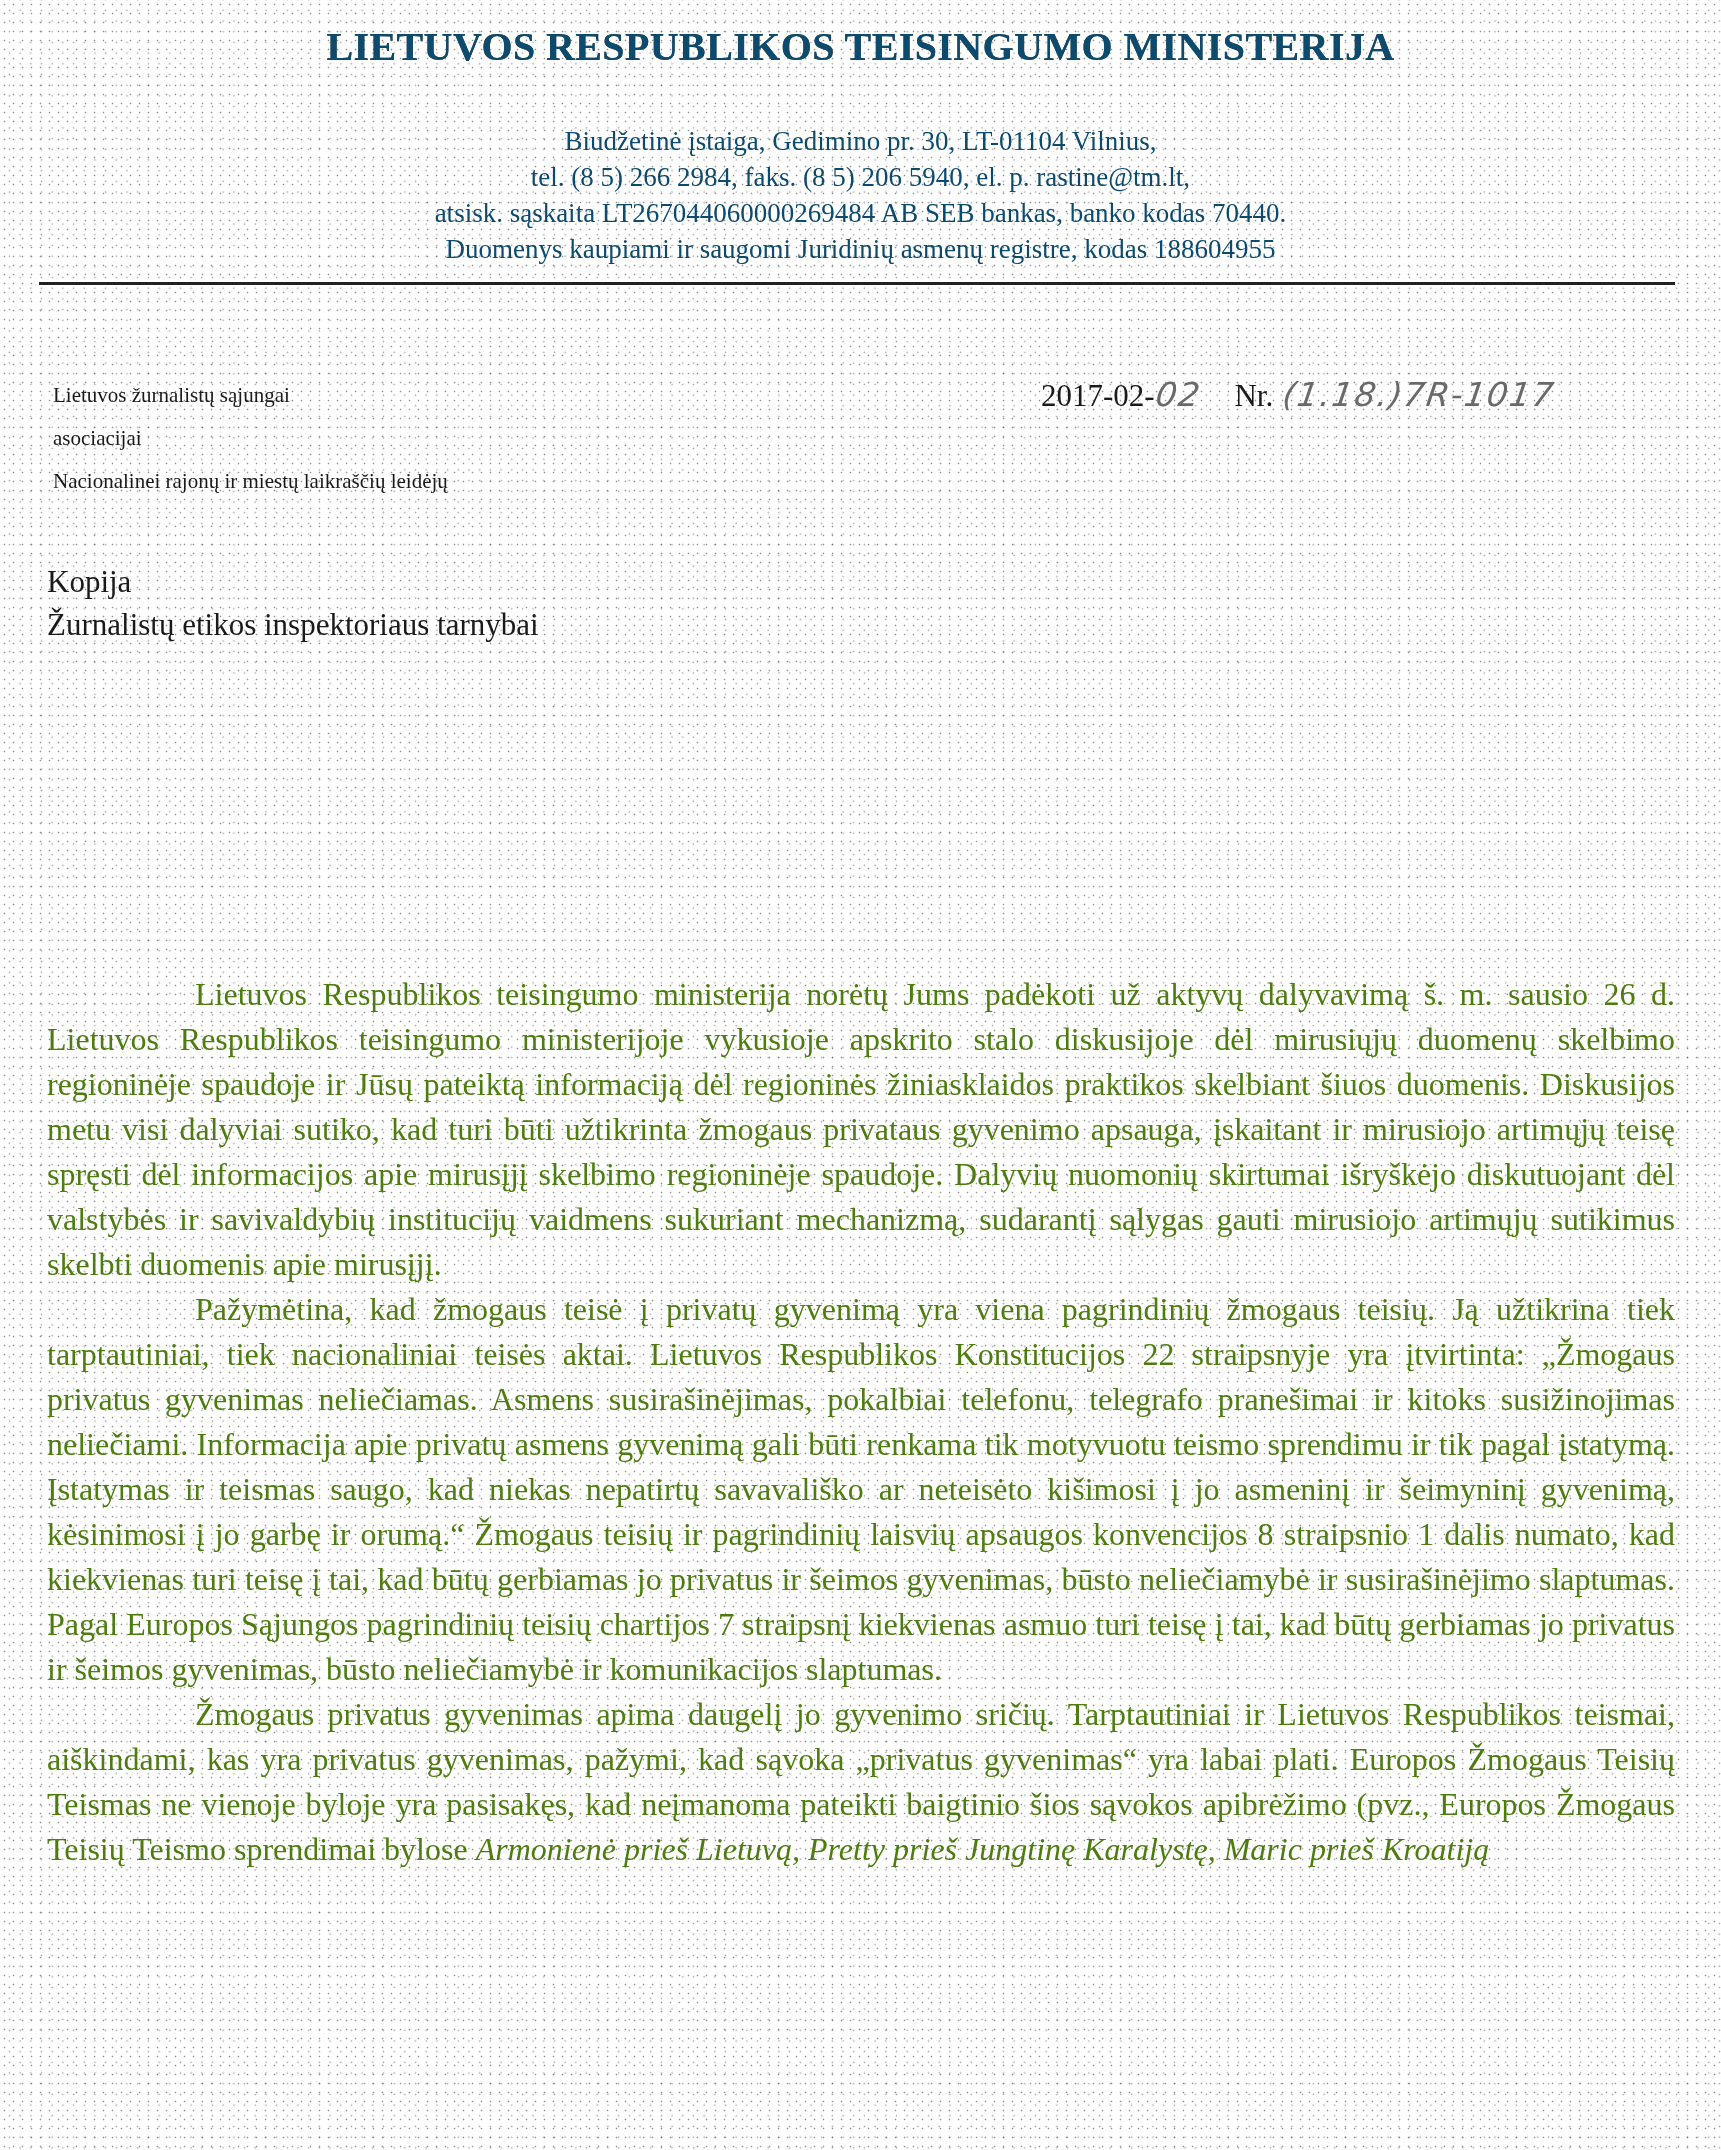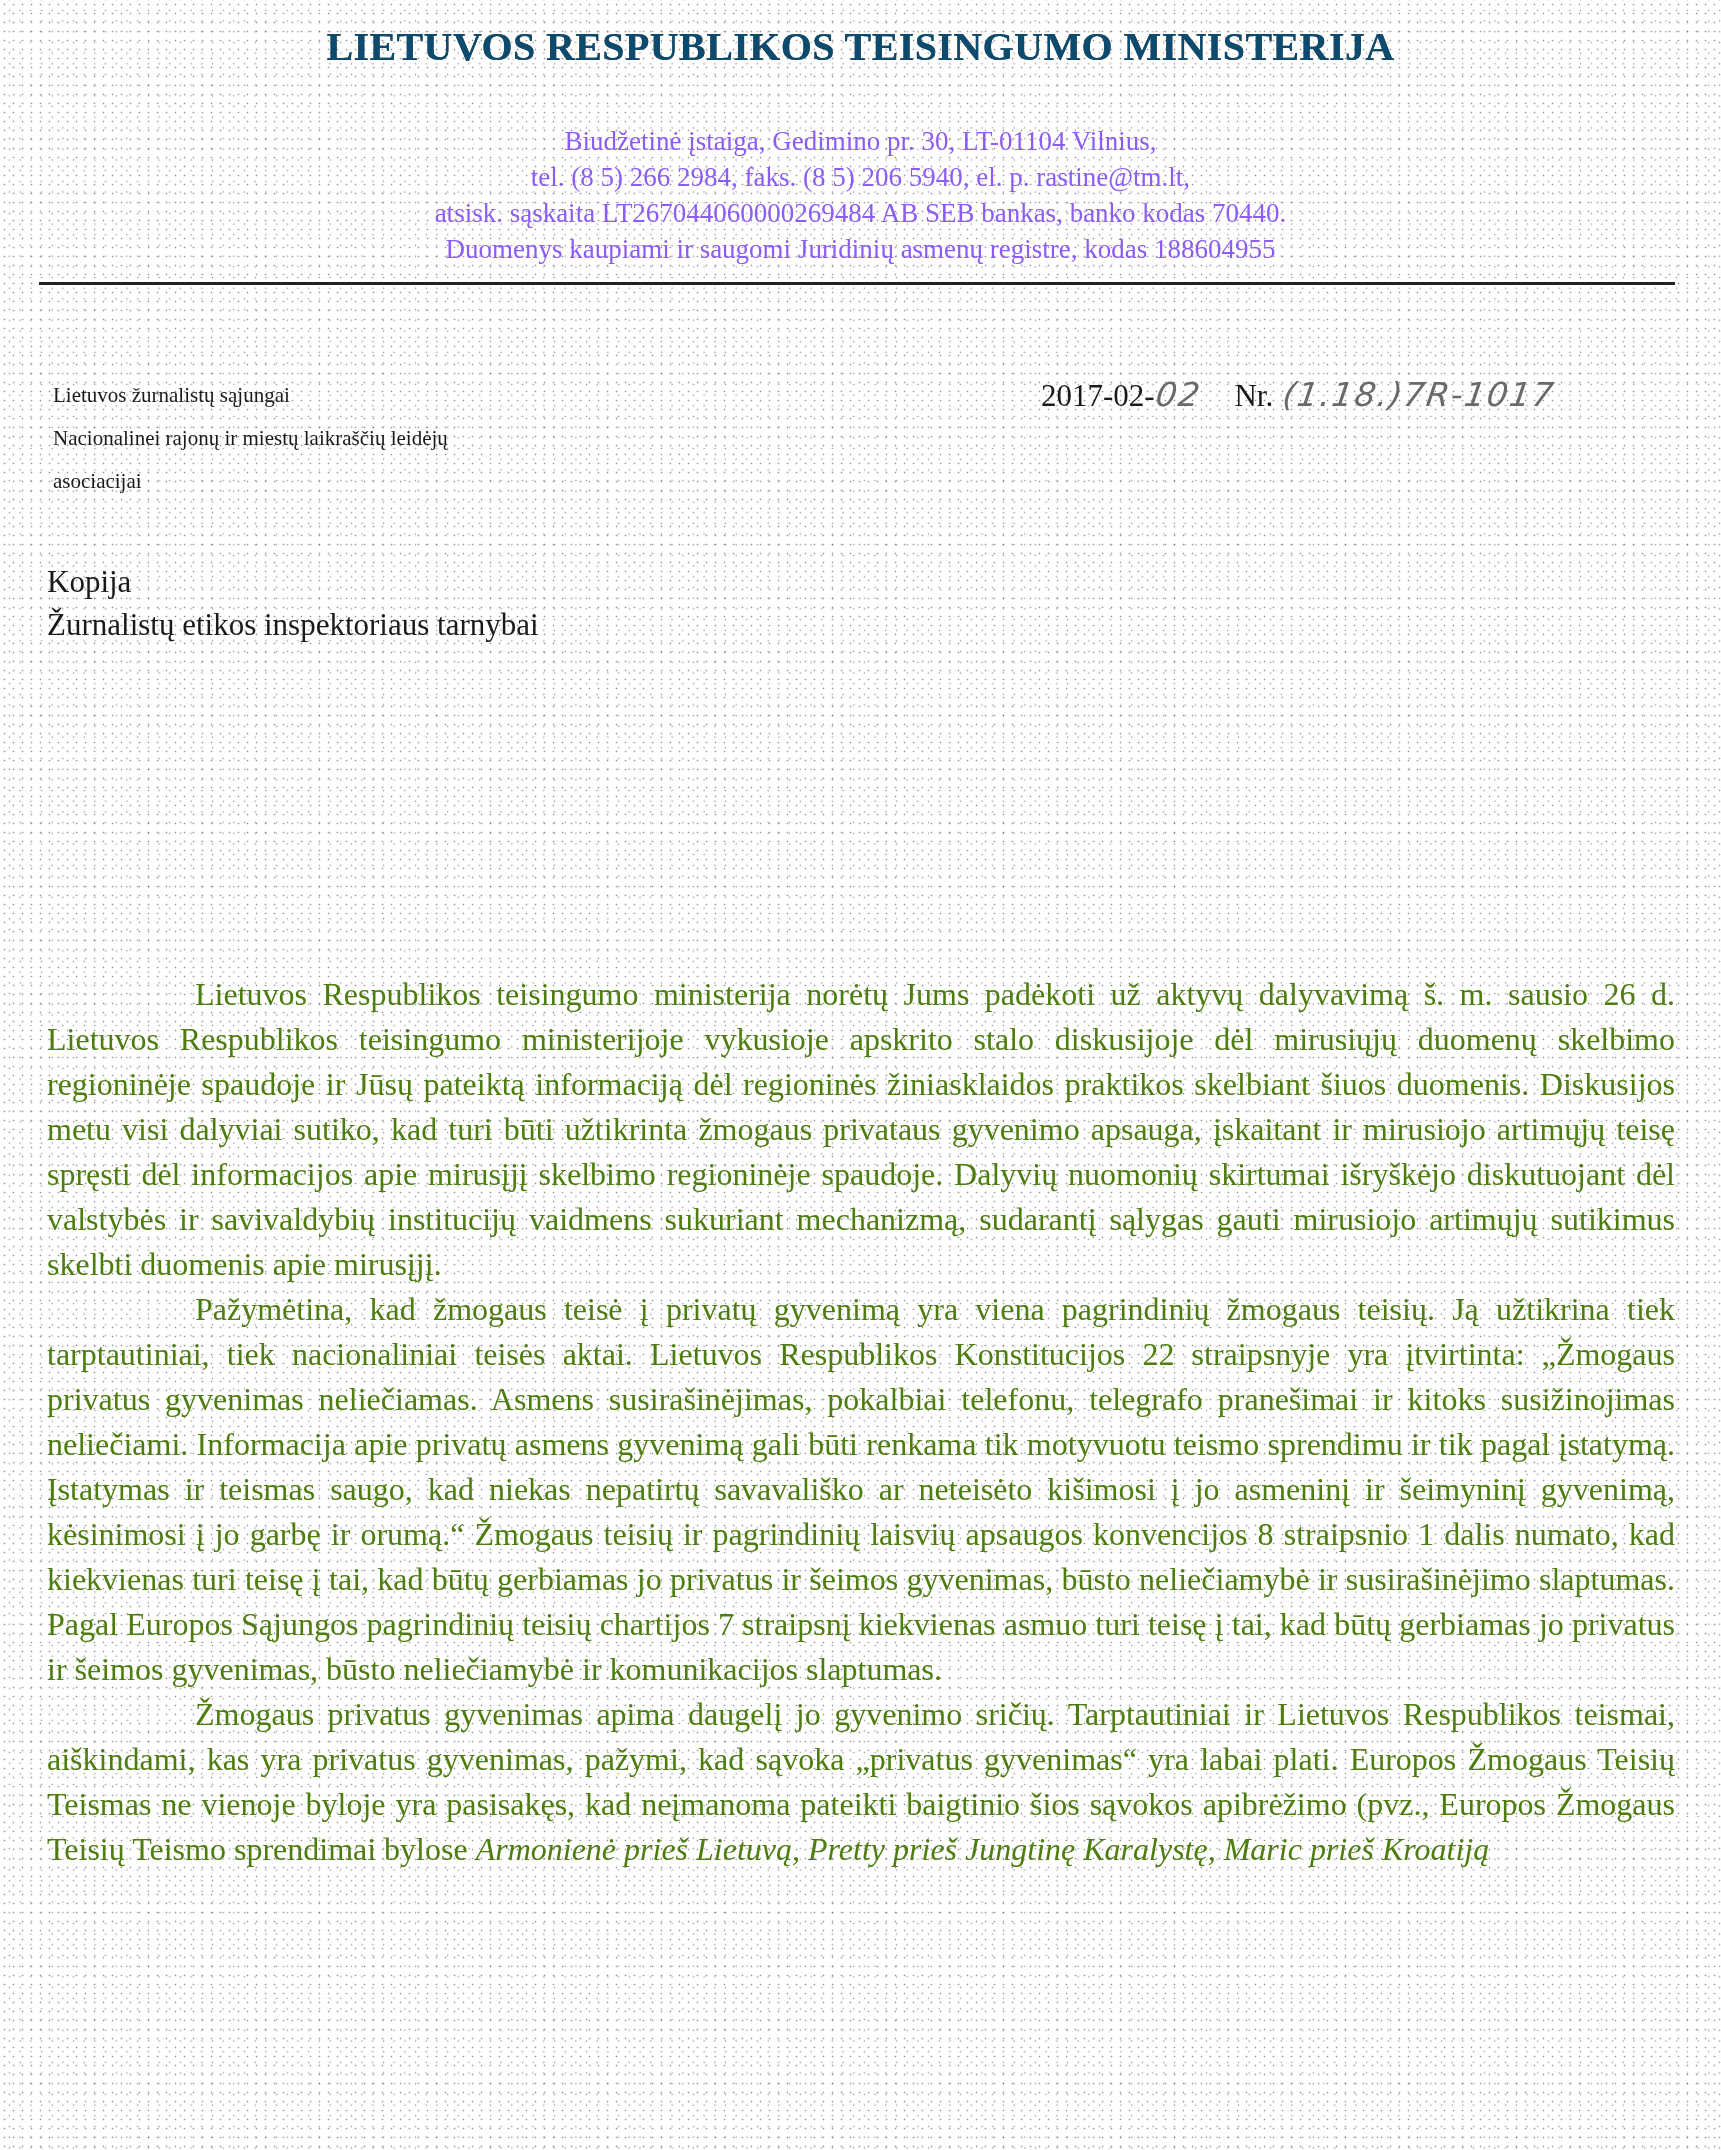--- a/index.html
+++ b/index.html
@@ -26,21 +26,21 @@
     font-size: 40px;
     letter-spacing: 0.4px;
     color: #0c4a6e;
     text-shadow: 0 0 0.5px #555;
   }
   .header-info {
     position: absolute; left: 0; right: 0; top: 123px;
     text-align: center;
     font-size: 27px;
     line-height: 36px;
-    color: #8b5cf6;
+    color: #0c4a6e;
   }
   .header-info div { white-space: nowrap; }
   .separator {
     position: absolute; left: 39px; top: 282px; width: 1636px; height: 3.3px;
     background: #222;
   }
 
   .recipients {
     position: absolute; left: 53px; top: 374px;
     font-size: 21px; line-height: 43px;
@@ -98,22 +98,22 @@
     <div>Biudžetinė įstaiga, Gedimino pr. 30, LT-01104 Vilnius,</div>
     <div>tel. (8 5) 266 2984, faks. (8 5) 206 5940, el. p. rastine@tm.lt,</div>
     <div>atsisk. sąskaita LT267044060000269484 AB SEB bankas, banko kodas 70440.</div>
     <div>Duomenys kaupiami ir saugomi Juridinių asmenų registre, kodas 188604955</div>
   </div>
 
   <div class="separator"></div>
 
   <div class="recipients">
     <div>Lietuvos žurnalistų sąjungai</div>
+    <div>asociacijai</div>
     <div>Nacionalinei rajonų ir miestų laikraščių leidėjų</div>
-    <div>asociacijai</div>
   </div>
 
   <div class="date-number">
     <span>2017-02-</span><span class="handwritten hand-date">02</span><span class="nr-label">Nr.</span><span class="handwritten hand-number">(1.18.)7R-1017</span>
   </div>
 
   <div class="copy-block">
     <div class="copy-label">Kopija</div>
     <div>Žurnalistų etikos inspektoriaus tarnybai</div>
   </div>

